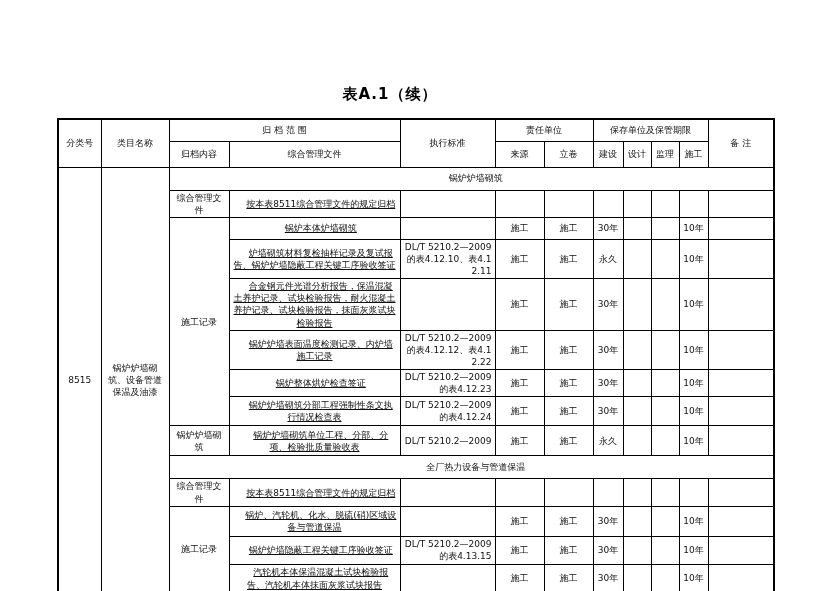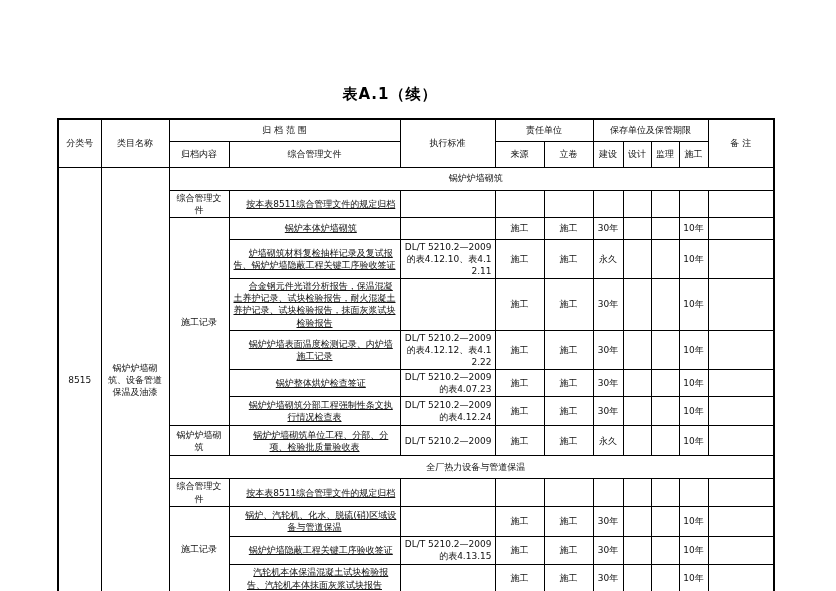--- a/index.html
+++ b/index.html
@@ -134,21 +134,21 @@
         <td class="c">施工</td>
         <td class="c">施工</td>
         <td class="c">30年</td>
         <td class="c"></td>
         <td class="c"></td>
         <td class="c">10年</td>
         <td class="c"></td>
       </tr>
       <tr style="height:25px">
         <td class="file">锅炉整体烘炉检查签证</td>
-        <td class="std">DL/T 5210.2—2009的表4.07.23</td>
+        <td class="std">DL/T 5210.2—2009的表4.12.23</td>
         <td class="c">施工</td>
         <td class="c">施工</td>
         <td class="c">30年</td>
         <td class="c"></td>
         <td class="c"></td>
         <td class="c">10年</td>
         <td class="c"></td>
       </tr>
       <tr style="height:29px">
         <td class="file">锅炉炉墙砌筑分部工程强制性条文执行情况检查表</td>

